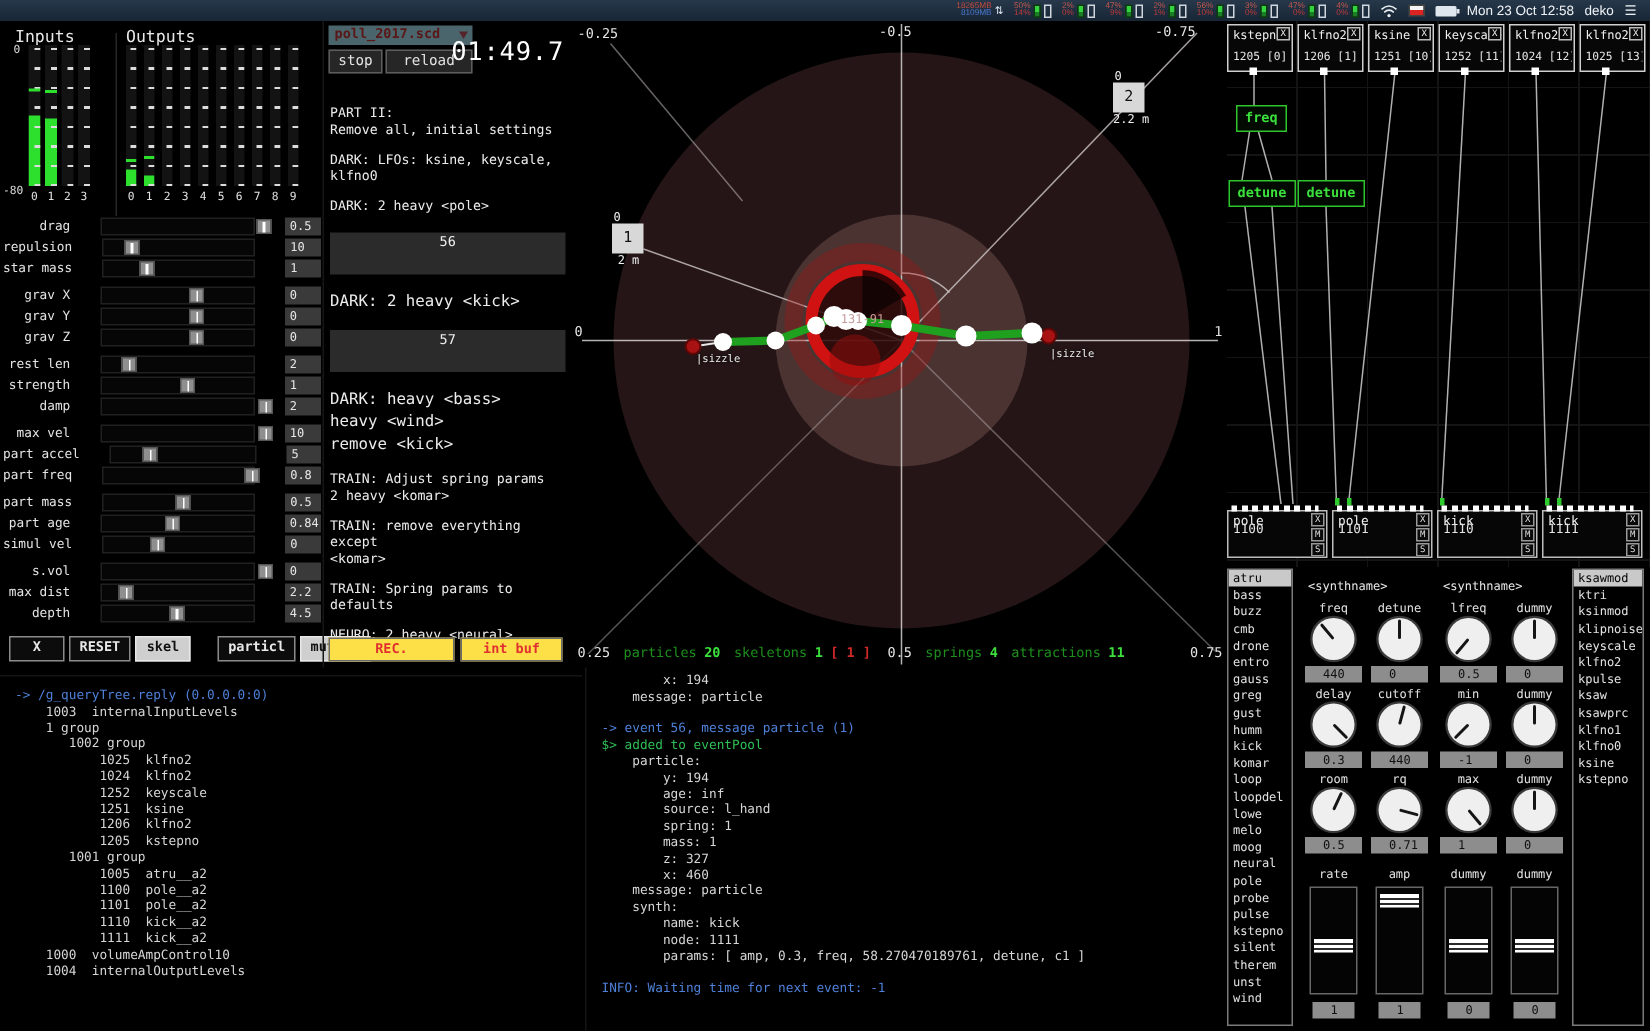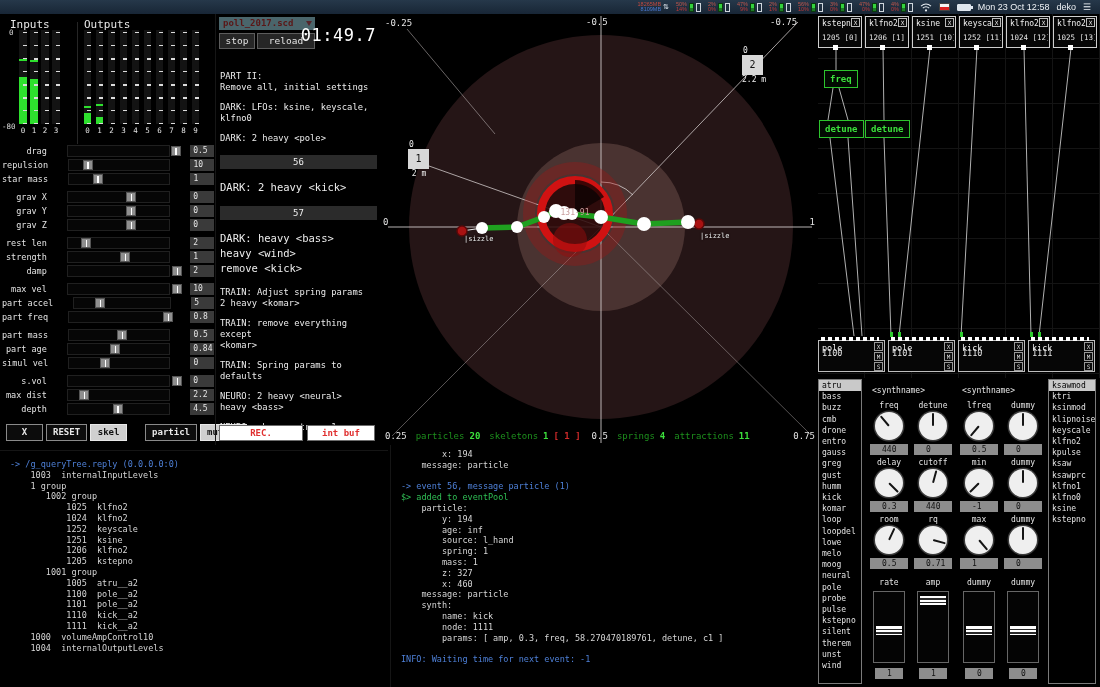--- a/index.html
+++ b/index.html
@@ -53,22 +53,22 @@
 #midpanel{position:absolute;left:215px;top:14px;width:165px;height:431px;border-left:1px solid #161616}
 #file-select{position:absolute;left:3px;top:3px;width:96px;height:13px;background:#4a656b;color:#5a1717;font-size:9px;font-weight:bold;line-height:13px;padding-left:4px}
 #file-select .arr{position:absolute;right:3px;top:4px;width:0;height:0;border-left:3.5px solid transparent;border-right:3.5px solid transparent;border-top:5px solid #55242a}
 #stop-btn,#reload-btn{position:absolute;top:19px;height:16px;background:#262626;border:1px solid #5c5c5c;color:#e2e2e2;font-size:9.5px;text-align:center;line-height:14px}
 #stop-btn{left:3px;width:36px}
 #reload-btn{left:41px;width:58px}
 #timer{position:absolute;right:4px;top:11px;font-size:17px;color:#fff;letter-spacing:.5px}
 #blocks{position:absolute;left:4px;top:48px;width:157px}
 .blk-note{white-space:pre-line;font-size:8.8px;line-height:11px;margin:9px 0;color:#ececec}
 .blk-note-lg{white-space:pre-line;font-size:10.5px;line-height:15px;margin:11px 0;color:#ececec}
-.blk-cue{background:#2b2b2b;height:14px;line-height:14px;text-align:center;font-size:9px;color:#efefef;margin:11px 0}
-#rec-btn,#intbuf-btn{position:absolute;top:411px;height:16px;background:#ffffff;border:1px solid #6b6b6b;color:#e03030;font-size:9px;font-weight:bold;text-align:center;line-height:14px}
+.blk-cue{background:#2b2b2b;height:28px;line-height:14px;text-align:center;font-size:9px;color:#efefef;margin:11px 0}
+#rec-btn,#intbuf-btn{position:absolute;top:411px;height:16px;background:#fde047;border:1px solid #6b6b6b;color:#e03030;font-size:9px;font-weight:bold;text-align:center;line-height:14px}
 #rec-btn{left:3px;width:84px}
 #intbuf-btn{left:91px;width:68px}
 
 #viz{position:absolute;left:380px;top:14px;width:440px;height:431px;background:#000;overflow:hidden}
 #viz .vlab{position:absolute;font-size:9px;color:#e4e4e4;z-index:5}
 .sensor{position:absolute;width:22px;text-align:center;z-index:6}
 .s-zero{font-size:8px;color:#eee;text-align:left;padding-left:1px}
 .s-box{width:21px;height:20px;background:#d8d8d8;color:#111;font-size:10px;line-height:20px}
 .s-dist{font-size:8px;color:#eee;white-space:nowrap}
 #center-label{position:absolute;left:170px;top:194px;width:50px;text-align:center;font-size:8px;color:#c89c9c;z-index:6}

